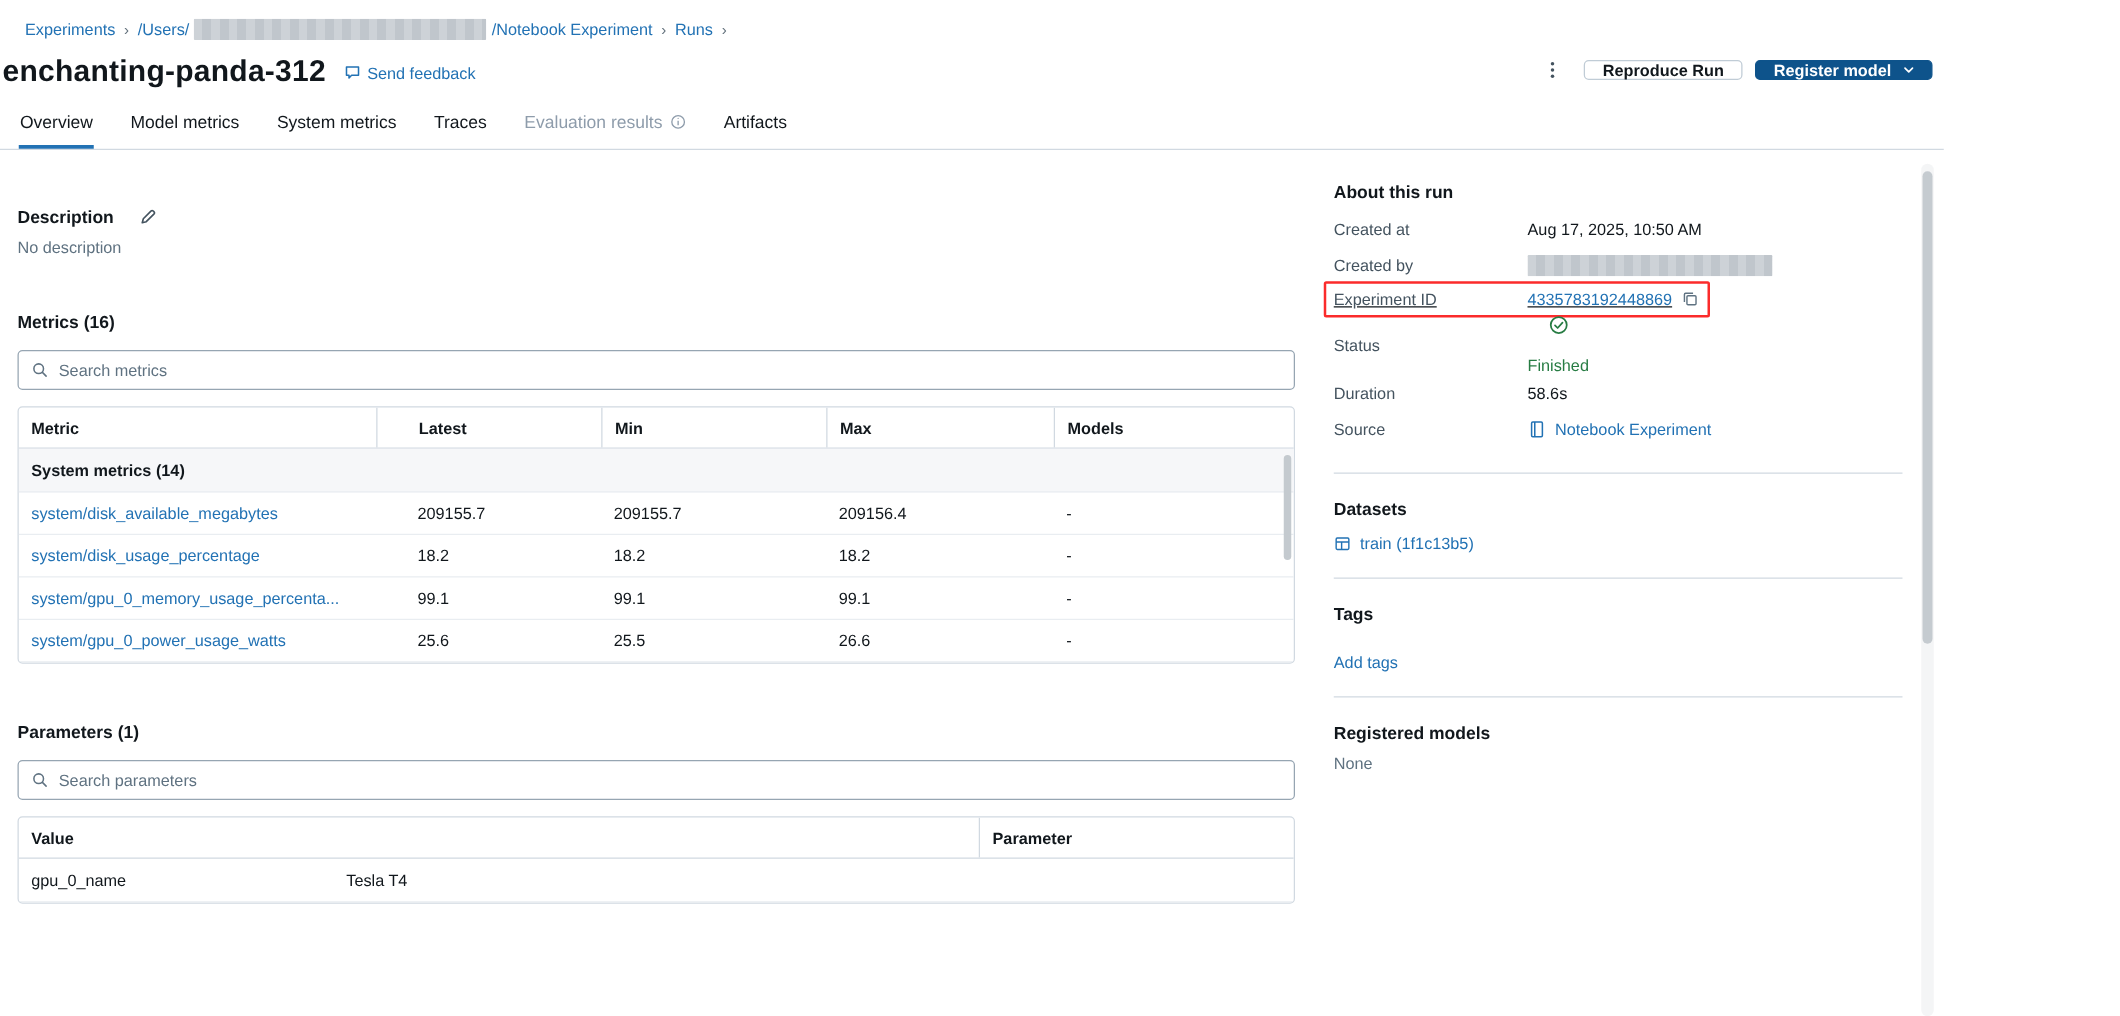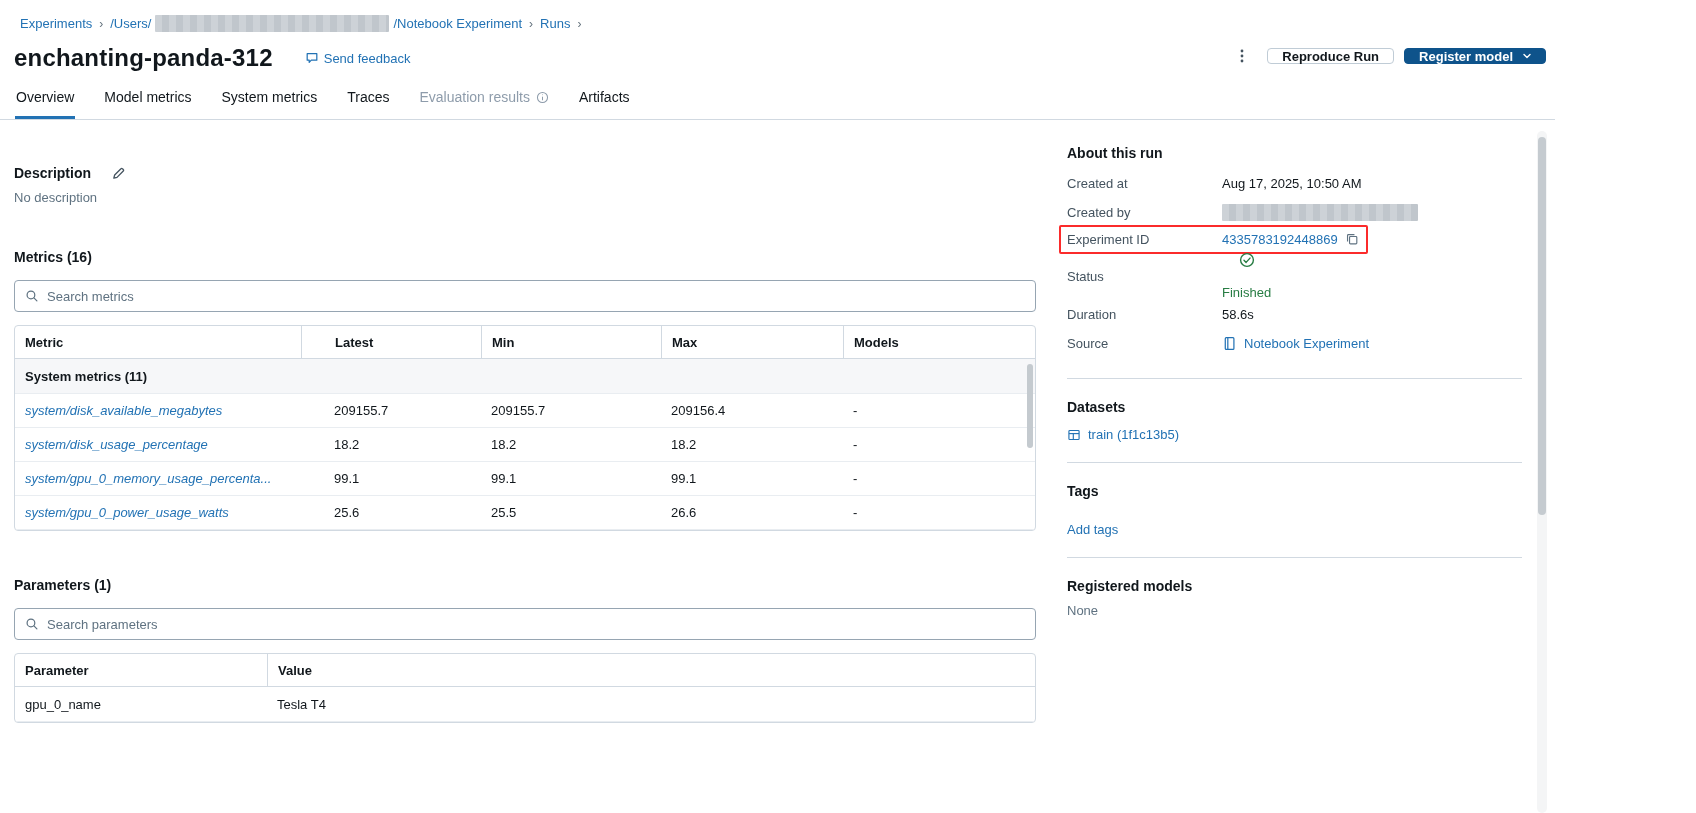--- a/index.html
+++ b/index.html
@@ -19,21 +19,21 @@
 
   
   .breadcrumb { display: flex; align-items: center; gap: 7px; padding: 15px 0 0 20px; font-size: 13px; }
   .crumb { color: var(--c-link); display: inline-flex; align-items: center; gap: 2px; }
   .sep { color: #64727d; font-size: 12px; }
   .redacted { display: inline-block; height: 17px; border-radius: 1px;
     background: repeating-linear-gradient(90deg,#cdd2d7 0 7px,#c0c6cc 7px 14px),
                 repeating-linear-gradient(0deg,rgba(255,255,255,.25) 0 4px,rgba(0,0,0,.04) 4px 8px); }
   .redacted-breadcrumb { width: 234px; margin: 0 2px; vertical-align: middle; }
 
-  .title-row { display: flex; align-items: center; gap: 32px; padding: 12px 0 0 14px; }
+  .title-row { display: flex; align-items: center; gap: 14px; padding: 12px 0 0 2px; }
   .page-title { font-size: 24px; font-weight: 700; letter-spacing: .2px; }
   .feedback-link { color: var(--c-link); font-size: 13px; display: inline-flex; align-items: center; gap: 5px; }
 
   .header-actions { position: absolute; top: 41px; right: 150px; display: flex; align-items: center; gap: 10px; }
   .icon-btn { width: 30px; height: 30px; border: none; background: transparent; display: flex; align-items: center; justify-content: center; cursor: pointer; }
   .btn { height: 16px; font-size: 13px; font-weight: 600; border-radius: 4px; cursor: pointer;
          font-family: "Liberation Sans", sans-serif; display: inline-flex; align-items: center; }
   .btn-secondary { background: #fff; border: 1px solid #c0ccd6; color: #11171c; padding: 0 14px; }
   .btn-primary { background: var(--c-btn); border: 1px solid var(--c-btn); color: #fff; padding: 0 12px 0 14px; gap: 8px; }
 
@@ -67,29 +67,29 @@
   .th, .td { padding: 0 10px; overflow: hidden; white-space: nowrap; text-overflow: ellipsis; font-size: 13px; }
   .thead .th { display: flex; align-items: center; height: 100%; }
   .thead .th + .th { border-left: 1px solid var(--c-border); }
   .c-metric { width: 286px; } .c-latest { width: 180px; padding-left: 33px; } .c-min { width: 180px; } .c-max { width: 182px; } .c-models { flex: 1; }
   .c-param { width: 252px; } .c-value { flex: 1; }
   .group-row { height: 35px; background: #f6f7f9; border-bottom: 1px solid var(--c-rowline); font-weight: 700; font-size: 13px; padding: 0 10px; display: flex; align-items: center; }
   .data-row { height: 34px; border-bottom: 1px solid var(--c-rowline); }
   .data-row:last-child { border-bottom: none; }
   .params .data-row { height: 35px; }
   .params .data-row:last-child { border-bottom: 1px solid var(--c-rowline); }
-  .metric-link { color: var(--c-link); font-style: italic; }
+  .metric-link { color: var(--c-link); }
   .table-scrollbar { position: absolute; top: 38px; right: 2px; width: 6px; height: 84px; border-radius: 3px; background: #c4cacf; cursor: pointer; }
 
   
   .side-title { font-size: 14px; font-weight: 700; margin-bottom: 8px; }
   .side-row { display: flex; align-items: center; min-height: 29px; }
   .side-label { width: 155px; flex: 0 0 155px; color: #44535f; }
   .side-value { color: #11171c; display: inline-flex; align-items: center; gap: 7px; }
-  .side-row.hl { border: 2px solid var(--c-red); border-radius: 2px; width: fit-content; padding: 2px 7px 3px 6px; margin: -2px 0 -2px -8px; }
+  .side-row.hl { border: 2px solid var(--c-red); border-radius: 2px; width: fit-content; padding: 2px 7px 3px 6px; margin: -2px 0 -2px -8px; text-decoration: underline; }
   .link { color: var(--c-link); }
   .status-finished { color: var(--c-green); display: inline-flex; align-items: center; gap: 17px; flex-direction: column; }
   .redacted-user { width: 196px; }
   .divider { border: none; border-top: 1px solid var(--c-border); margin: 20px 0; }
   .side-item { margin-top: 12px; display: flex; align-items: center; gap: 7px; }
   .add-tags { margin-top: 15px; display: inline-block; }
   .none-value { margin-top: 9px; }
   .copy-btn { background: none; border: none; cursor: pointer; display: inline-flex; align-items: center; padding: 0; }
 
   
@@ -192,21 +192,21 @@
 
       <div class="table-wrap">
         <div class="trow thead">
           <div class="th c-metric">Metric</div>
           <div class="th c-latest">Latest</div>
           <div class="th c-min">Min</div>
           <div class="th c-max">Max</div>
           <div class="th c-models">Models</div>
         </div>
 
-        <div class="group-row">System metrics (11)</div>
+        <div class="group-row">System metrics (14)</div>
 
         <div class="trow data-row">
           <div class="td c-metric"><a class="metric-link">system/disk_available_megabytes</a></div>
           <div class="td c-latest">209155.7</div>
           <div class="td c-min">209155.7</div>
           <div class="td c-max">209156.4</div>
           <div class="td c-models">-</div>
         </div>
         <div class="trow data-row">
           <div class="td c-metric"><a class="metric-link">system/disk_usage_percentage</a></div>
@@ -242,22 +242,22 @@
           <svg width="14" height="14" viewBox="0 0 16 16" fill="none" stroke="#5f7281" stroke-width="1.4" stroke-linecap="round">
             <circle cx="6.8" cy="6.8" r="4.4"></circle>
               <line x1="10.2" y1="10.2" x2="13.6" y2="13.6"></line>
           </svg>
         </span>
         <input type="text" placeholder="Search parameters" style="">
       </div>
 
       <div class="table-wrap params">
         <div class="trow thead">
+          <div class="th c-value">Value</div>
           <div class="th c-param">Parameter</div>
-          <div class="th c-value">Value</div>
         </div>
         <div class="trow data-row">
           <div class="td c-param">gpu_0_name</div>
           <div class="td c-value">Tesla T4</div>
         </div>
       </div>
     </div>
   </div>
 
   <aside class="sidebar">

